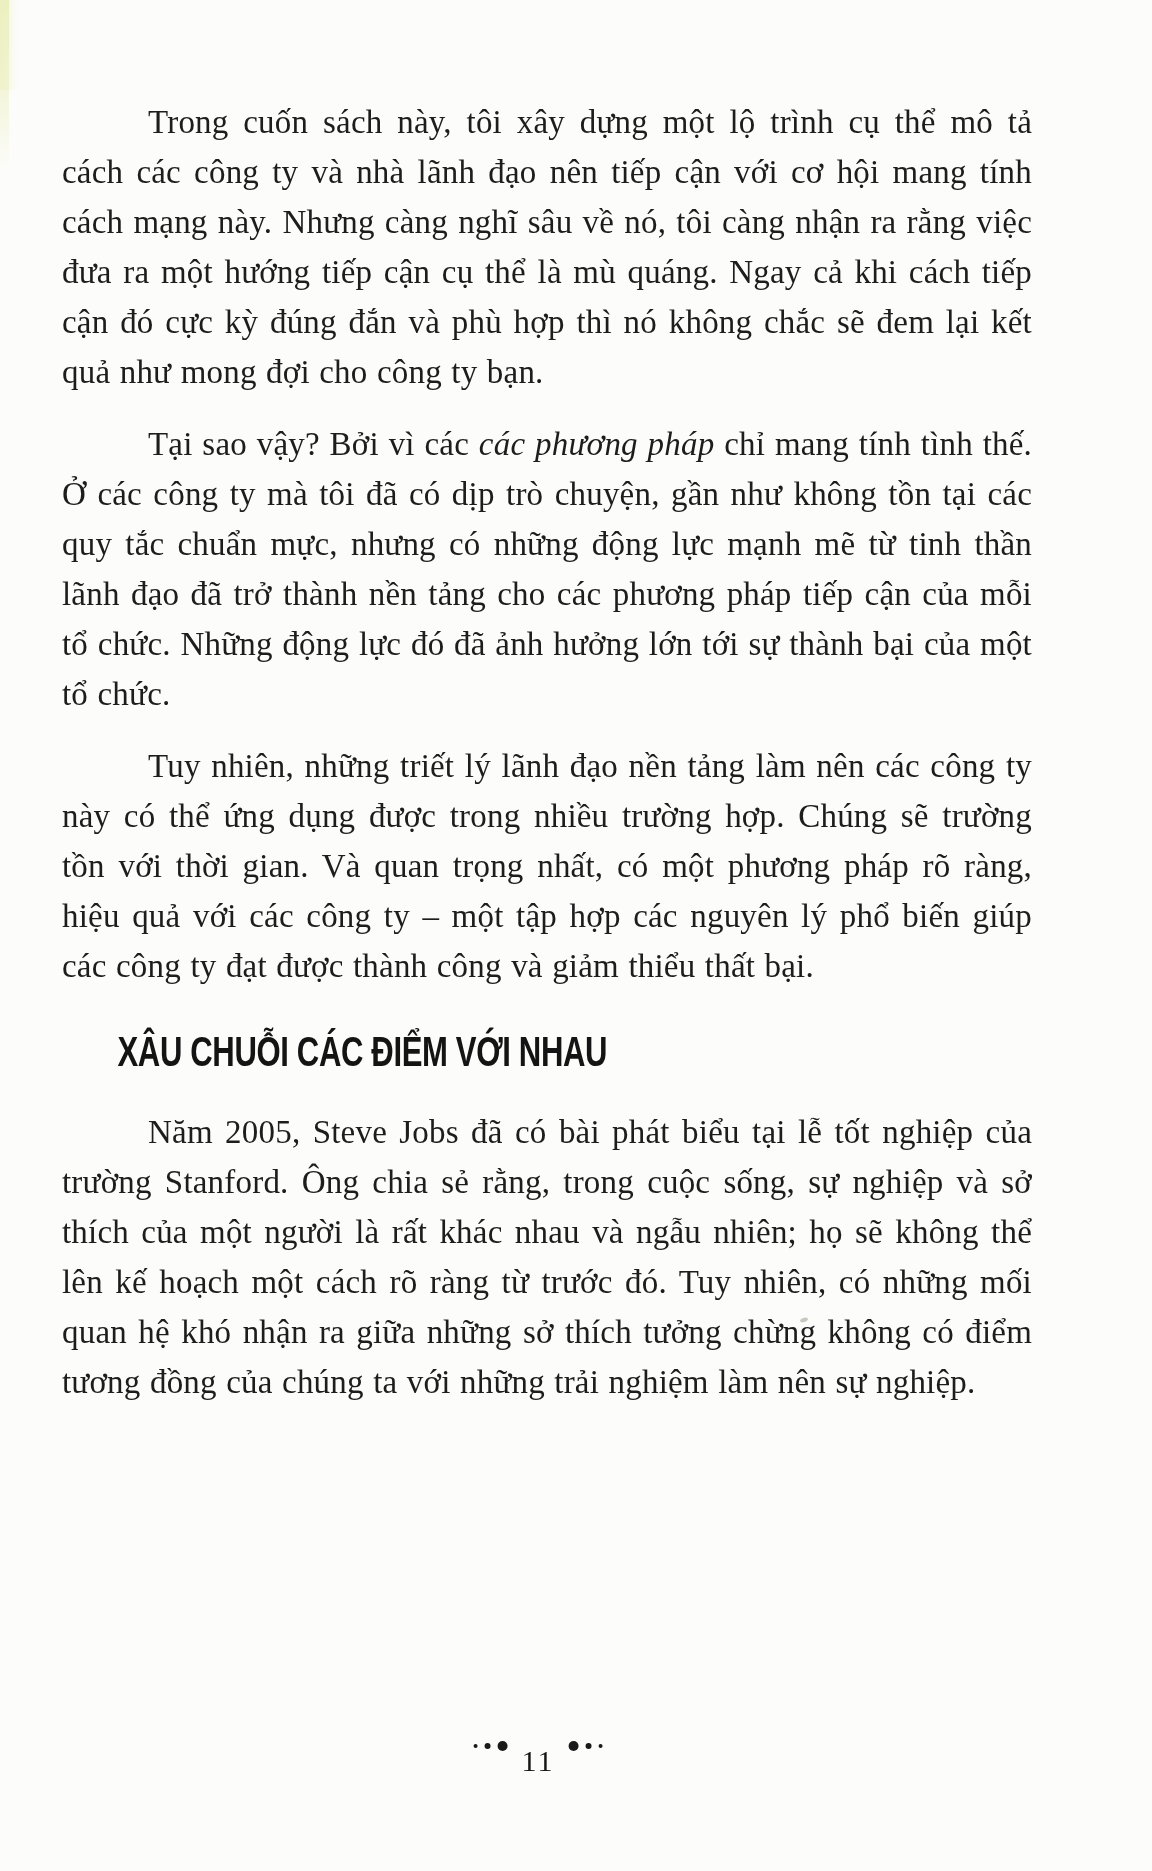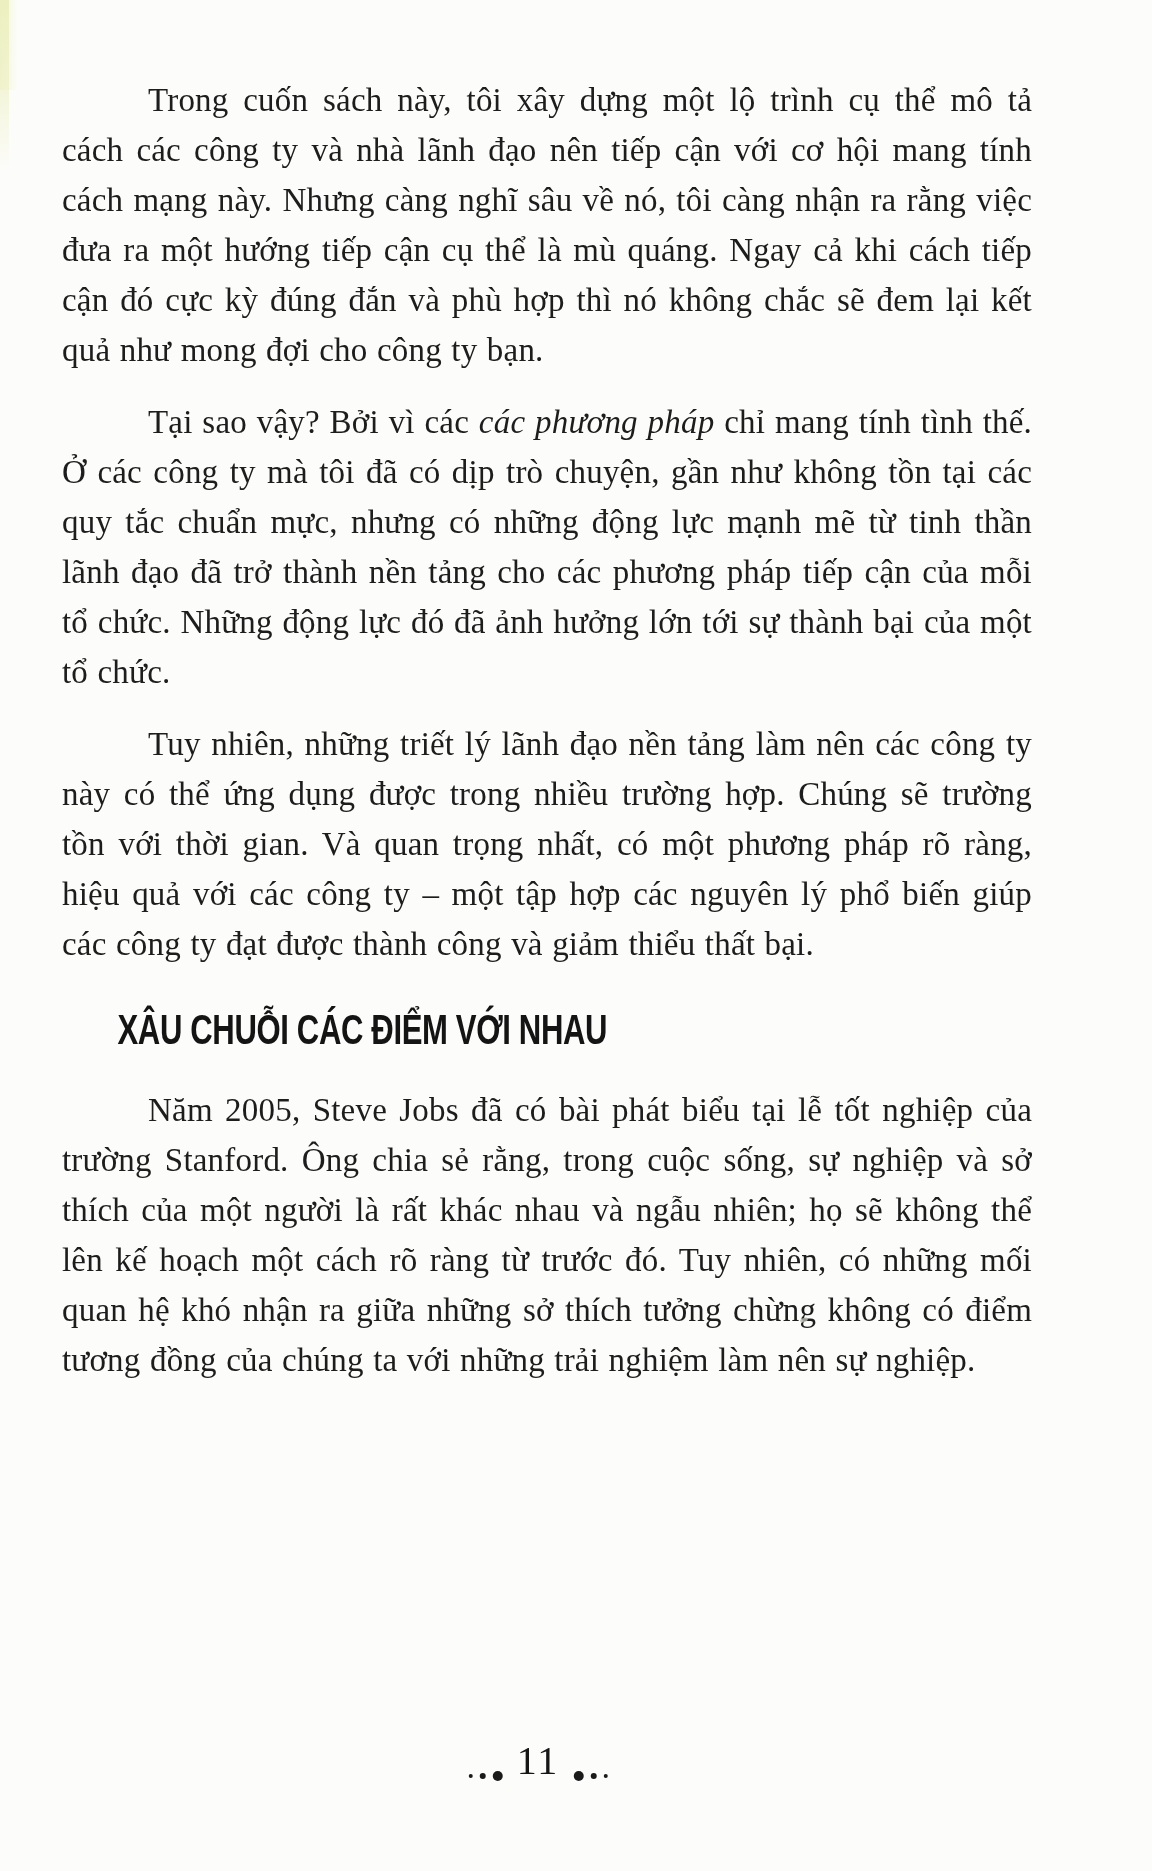--- a/index.html
+++ b/index.html
@@ -41,21 +41,21 @@
     white-space:nowrap;
   }
   .header-rule{
     margin-top:8px;height:3px;width:100%;
     background:repeating-linear-gradient(90deg,#2d2d2d 0 8px,transparent 8px 14px);
     transform:rotate(0.2deg);
   }
   
   .content{
     position:absolute;top:0;left:62px;width:970px;
-    padding-top:75px;
+    padding-top:97px;
   }
   .para{
     margin:0 0 22px 0;
     font-size:33px;line-height:50px;
     text-align:justify;
     text-indent:86px;
     letter-spacing:0.2px;
     word-spacing:1px;
   }
   .para em{font-style:italic;}
@@ -73,22 +73,22 @@
   }
   
   .artifact-dot{
     position:absolute;left:800px;top:1318px;width:8px;height:4px;
     background:#b9b9b2;border-radius:50%;transform:rotate(-18deg);opacity:.8;
   }
   
   .page-footer{
     position:absolute;top:1741px;left:538px;
     transform:translateX(-50%);
-    display:flex;align-items:flex-end;gap:14px;
-    font-size:40px;line-height:40px;
+    display:flex;align-items:flex-start;gap:14px;
+    font-size:30px;line-height:40px;
     white-space:nowrap;
   }
   .orn{display:inline-flex;align-items:center;gap:7px;}
   .orn i{display:inline-block;background:#1a1a1a;border-radius:50%;}
   .orn .d1{width:4px;height:4px;}
   .orn .d2{width:6px;height:6px;}
   .orn .d3{width:10px;height:10px;}
   .page-num{color:#161616;letter-spacing:2px;}
 </style>
 </head>

